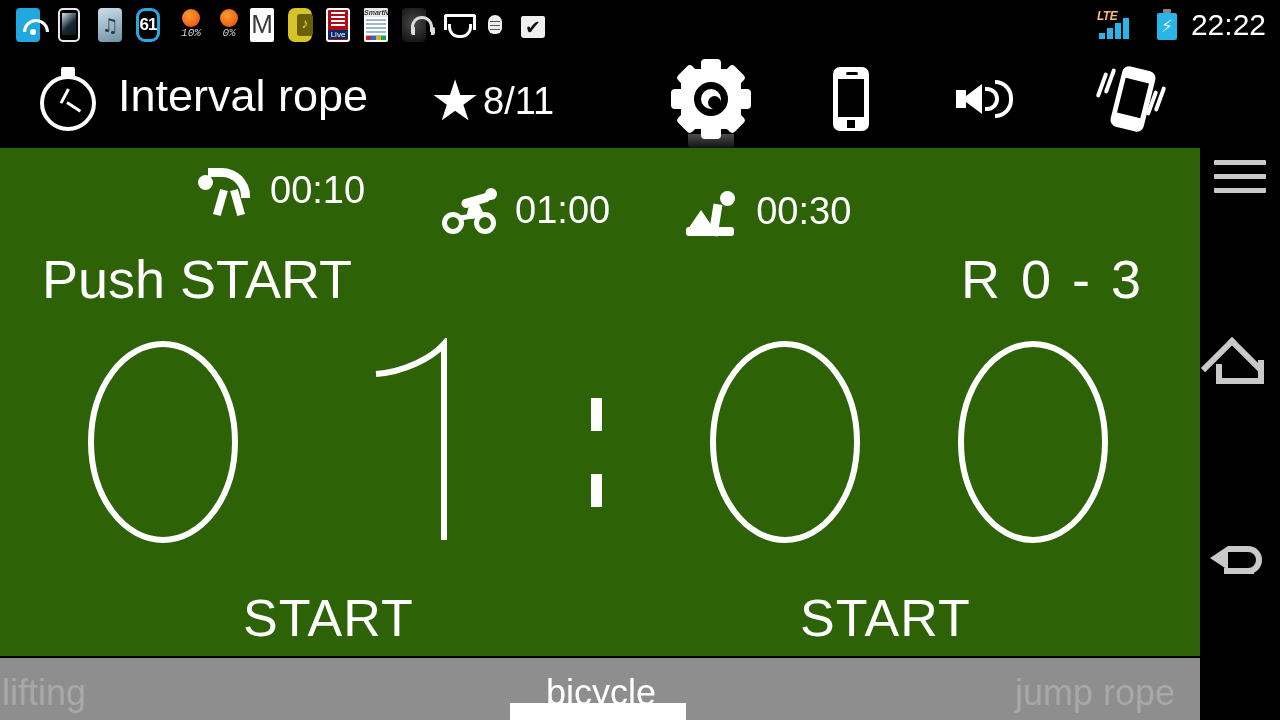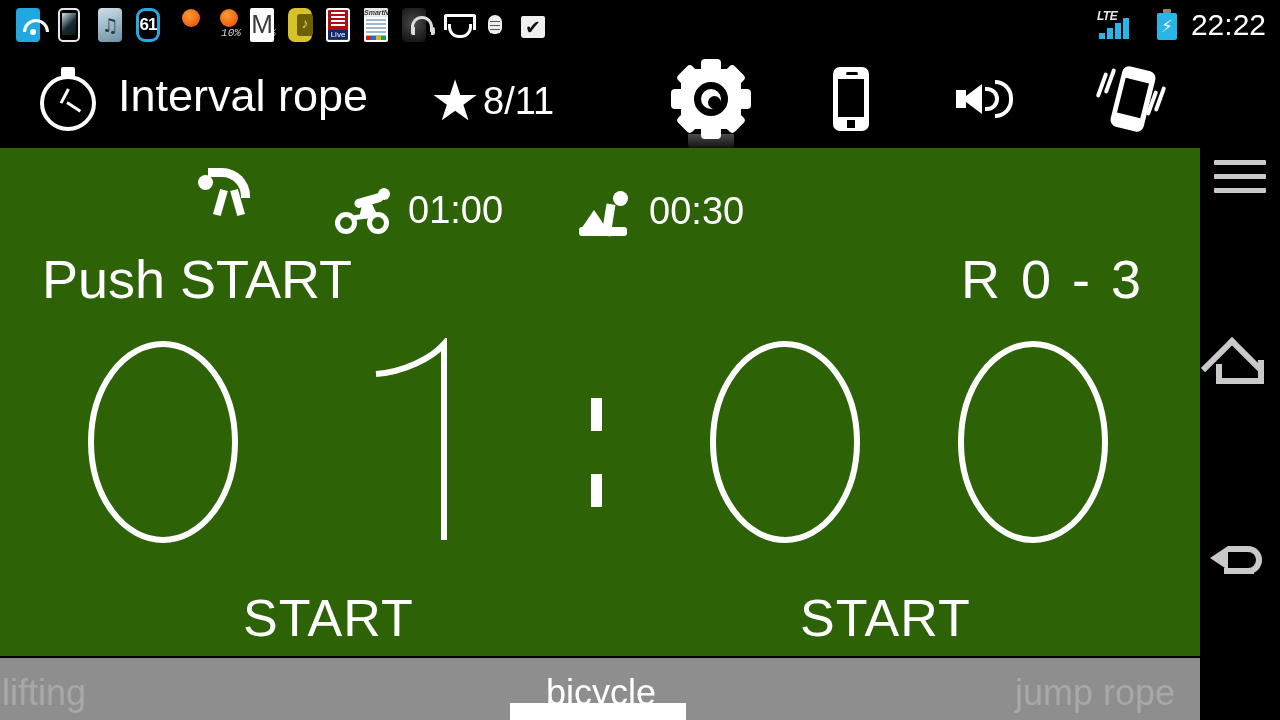--- a/index.html
+++ b/index.html
@@ -38,21 +38,21 @@
     line-height:28px; letter-spacing:-1px; }
 
   .ic-sun{ background:none; }
   .ic-sun .sun{ position:absolute; left:8px; top:1px; width:18px; height:18px;
     background:radial-gradient(circle at 40% 35%,#ff9d2e,#e2450b);
     border-radius:50%;
     box-shadow:0 -5px 0 -6px #ef5b10, 0 5px 0 -6px #ef5b10,
                -5px 0 0 -6px #ef5b10, 5px 0 0 -6px #ef5b10; }
   .ic-sun .pct{ position:absolute; left:0; top:19px; width:34px;
     color:#cfcfcf; font-size:11px; text-align:center;
-    font-family:"Liberation Mono", monospace;margin-left:40px; }
+    font-family:"Liberation Mono", monospace; }
 
   .ic-gmail{ background:#fff; border-radius:2px; }
   .ic-gmail::before{ content:"M"; position:absolute; inset:0; color:#3b3b3b;
     font-size:26px; text-align:center; line-height:33px; font-weight:400; }
 
   .ic-yellow{ background:#d8c22a; border-radius:7px; }
   .ic-yellow::before{ content:""; position:absolute; left:9px; top:6px;
     width:16px; height:22px; background:#6b5f07; border-radius:3px; }
   .ic-yellow::after{ content:"\266A"; position:absolute; left:0; top:7px;
     width:34px; text-align:center; color:#e8d94e; font-size:14px; }
@@ -101,21 +101,21 @@
   .ic-store{ }
   .ic-store::before{ content:""; position:absolute; left:5px; top:8px;
     width:24px; height:22px; background:#efefef; border-radius:2px 2px 3px 3px; }
   .ic-store::after{ content:"\2714"; position:absolute; left:0; top:8px;
     width:34px; text-align:center; color:#111; font-size:19px;
     line-height:22px; font-family:"DejaVu Sans", sans-serif; }
 
   .sb-right{ position:absolute; right:14px; top:0; height:50px;
     display:flex; align-items:center; gap:12px; }
   .lte-wrap{ position:relative; width:46px; height:34px; }
-  .lte-label{ position:absolute; left:0; top:1px; color:#e5e5e5;
+  .lte-label{ position:absolute; left:0; top:1px; color:#fdba74;
     font-size:12px; font-weight:bold; letter-spacing:-0.5px; }
   .bars{ position:absolute; left:2px; bottom:3px; display:flex;
     align-items:flex-end; gap:2px; }
   .bars i{ display:block; width:6px; background:#28b6e8; }
   .battery{ position:relative; width:24px; height:34px; }
   .battery .bshell{ position:absolute; left:2px; top:5px; width:20px;
     height:27px; background:#28b6e8; border-radius:2px; }
   .battery .btip{ position:absolute; left:8px; top:1px; width:8px; height:4px;
     background:#888; border-radius:1px; }
   .battery .bolt{ position:absolute; left:0; top:5px; width:24px; height:27px;
@@ -413,20 +413,21 @@
   <div id="body">
 
     <div class="phases">
       <div class="phase p0">
         <span class="ph-icon i-stretch">
           <i class="head"></i>
             <i class="back"></i>
             <i class="leg1"></i>
             <i class="leg2"></i>
         </span>
+        <span class="ph-time">00:10</span>
       </div>
       <div class="phase p1">
         <span class="ph-icon i-bike">
           <i class="wh1"></i>
             <i class="wh2"></i>
             <i class="frame"></i>
           <i class="rhead"></i>
             <i class="rbody"></i>
             <i class="rleg"></i>
             <i class="rarm"></i>

